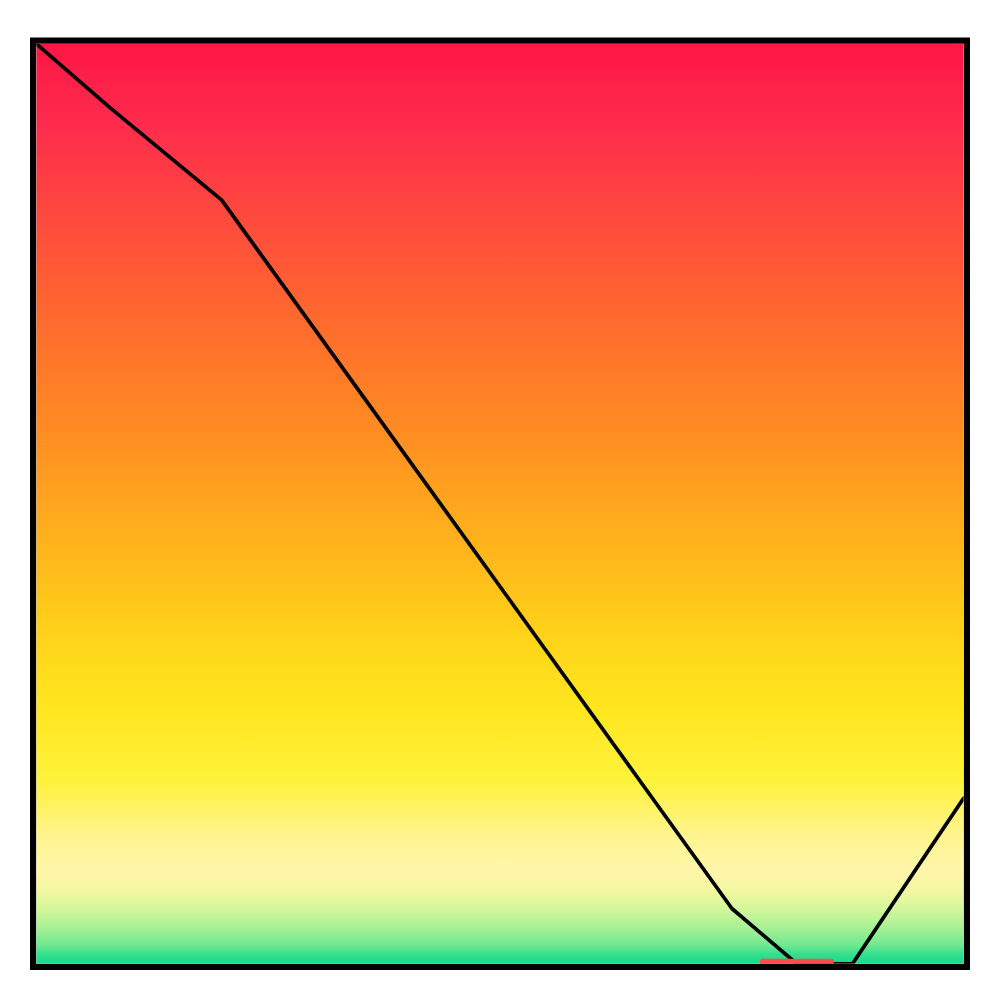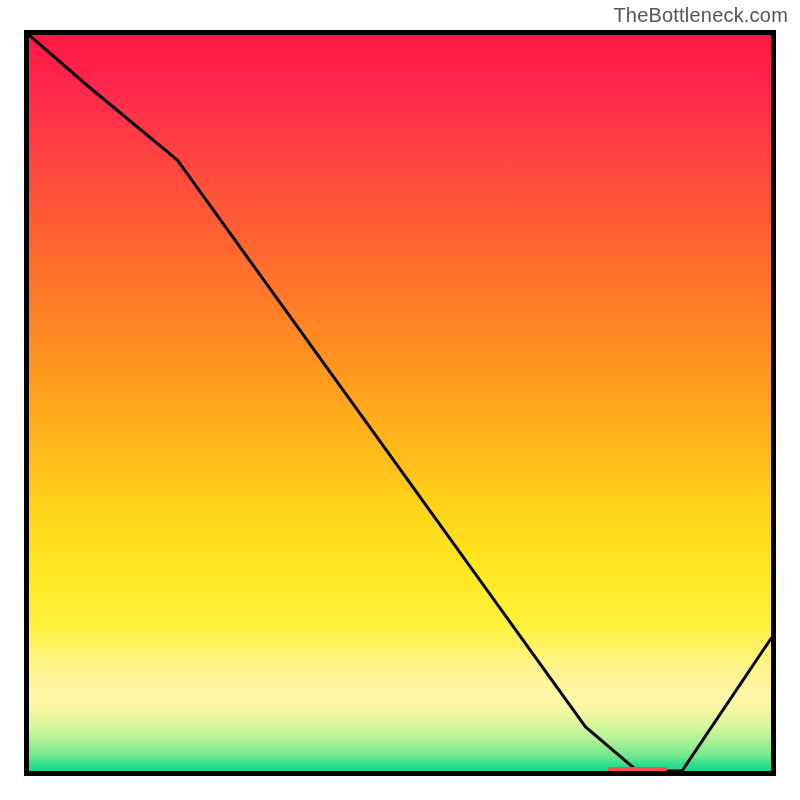--- a/index.html
+++ b/index.html
@@ -75,21 +75,20 @@
     height: 6px;
     background: #ff4d4d;
     border-radius: 2px;
   }
 </style>
 </head>
 <body>
 
 <div class="root">
 
-  <div class="watermark">TheBottleneck.com</div>
 
   <div class="chart-area">
     <div class="gradient"></div>
 
     <svg class="curve" viewBox="0 0 742 736" preserveAspectRatio="none">
       <path fill="none" stroke="#000" stroke-width="3" stroke-linecap="round" stroke-linejoin="round" d="M0.0 0.0 L59.4 51.5 L148.4 125.1 L259.7 279.7 L371.0 434.2 L482.3 588.8 L556.5 691.8 L608.4 736.0 L653.0 736.0 L742.0 603.5"></path>
     </svg>
 
     <div class="marker" style="width: 59.36px; left: 578.76px; top: 732px;"></div>
   </div>

